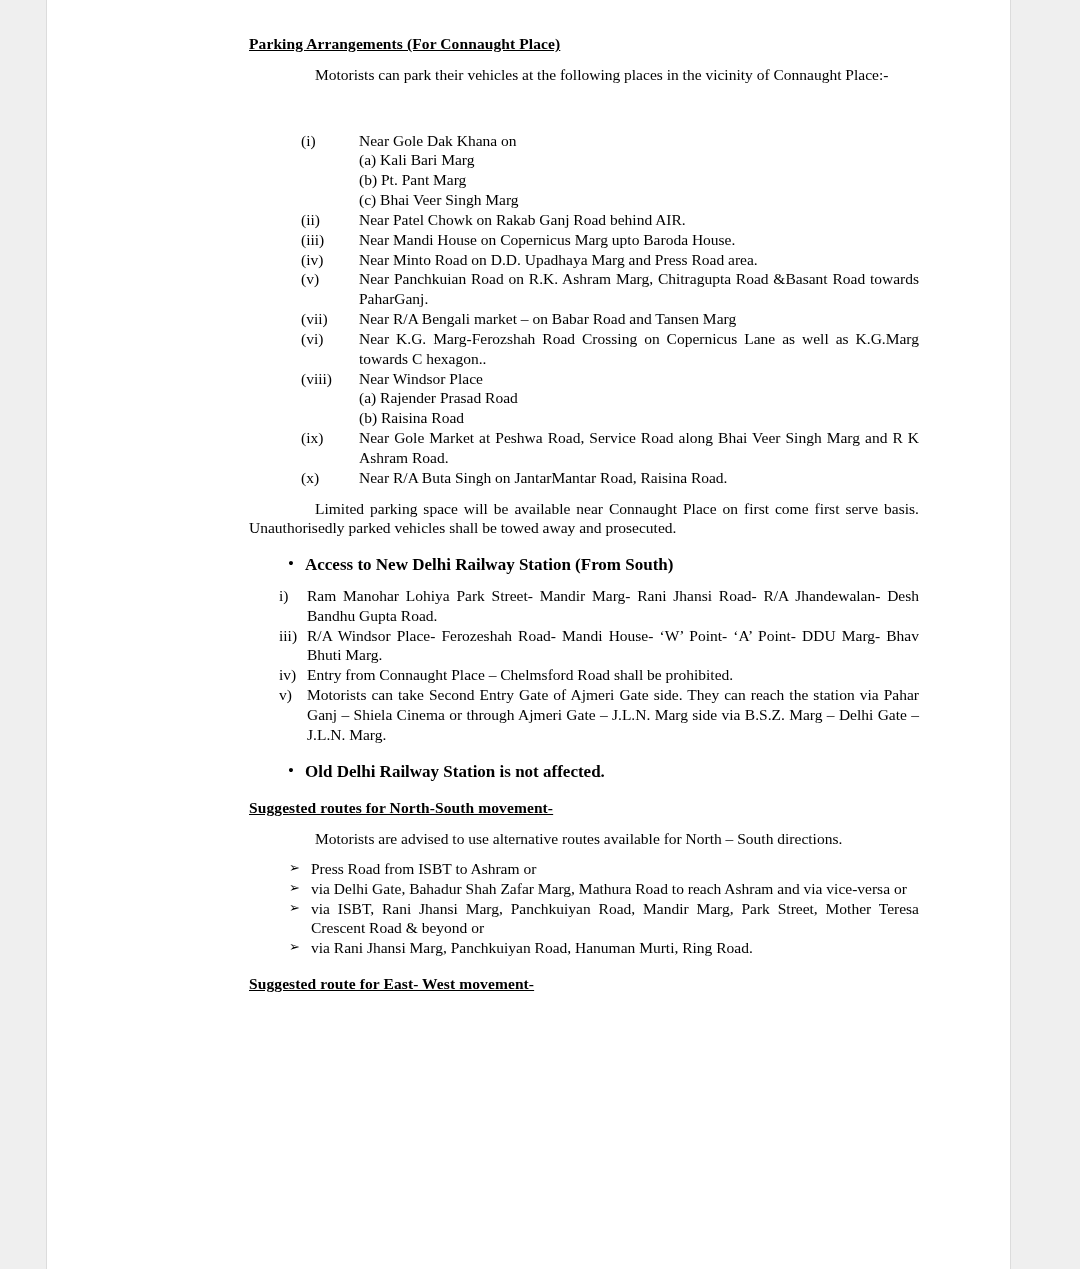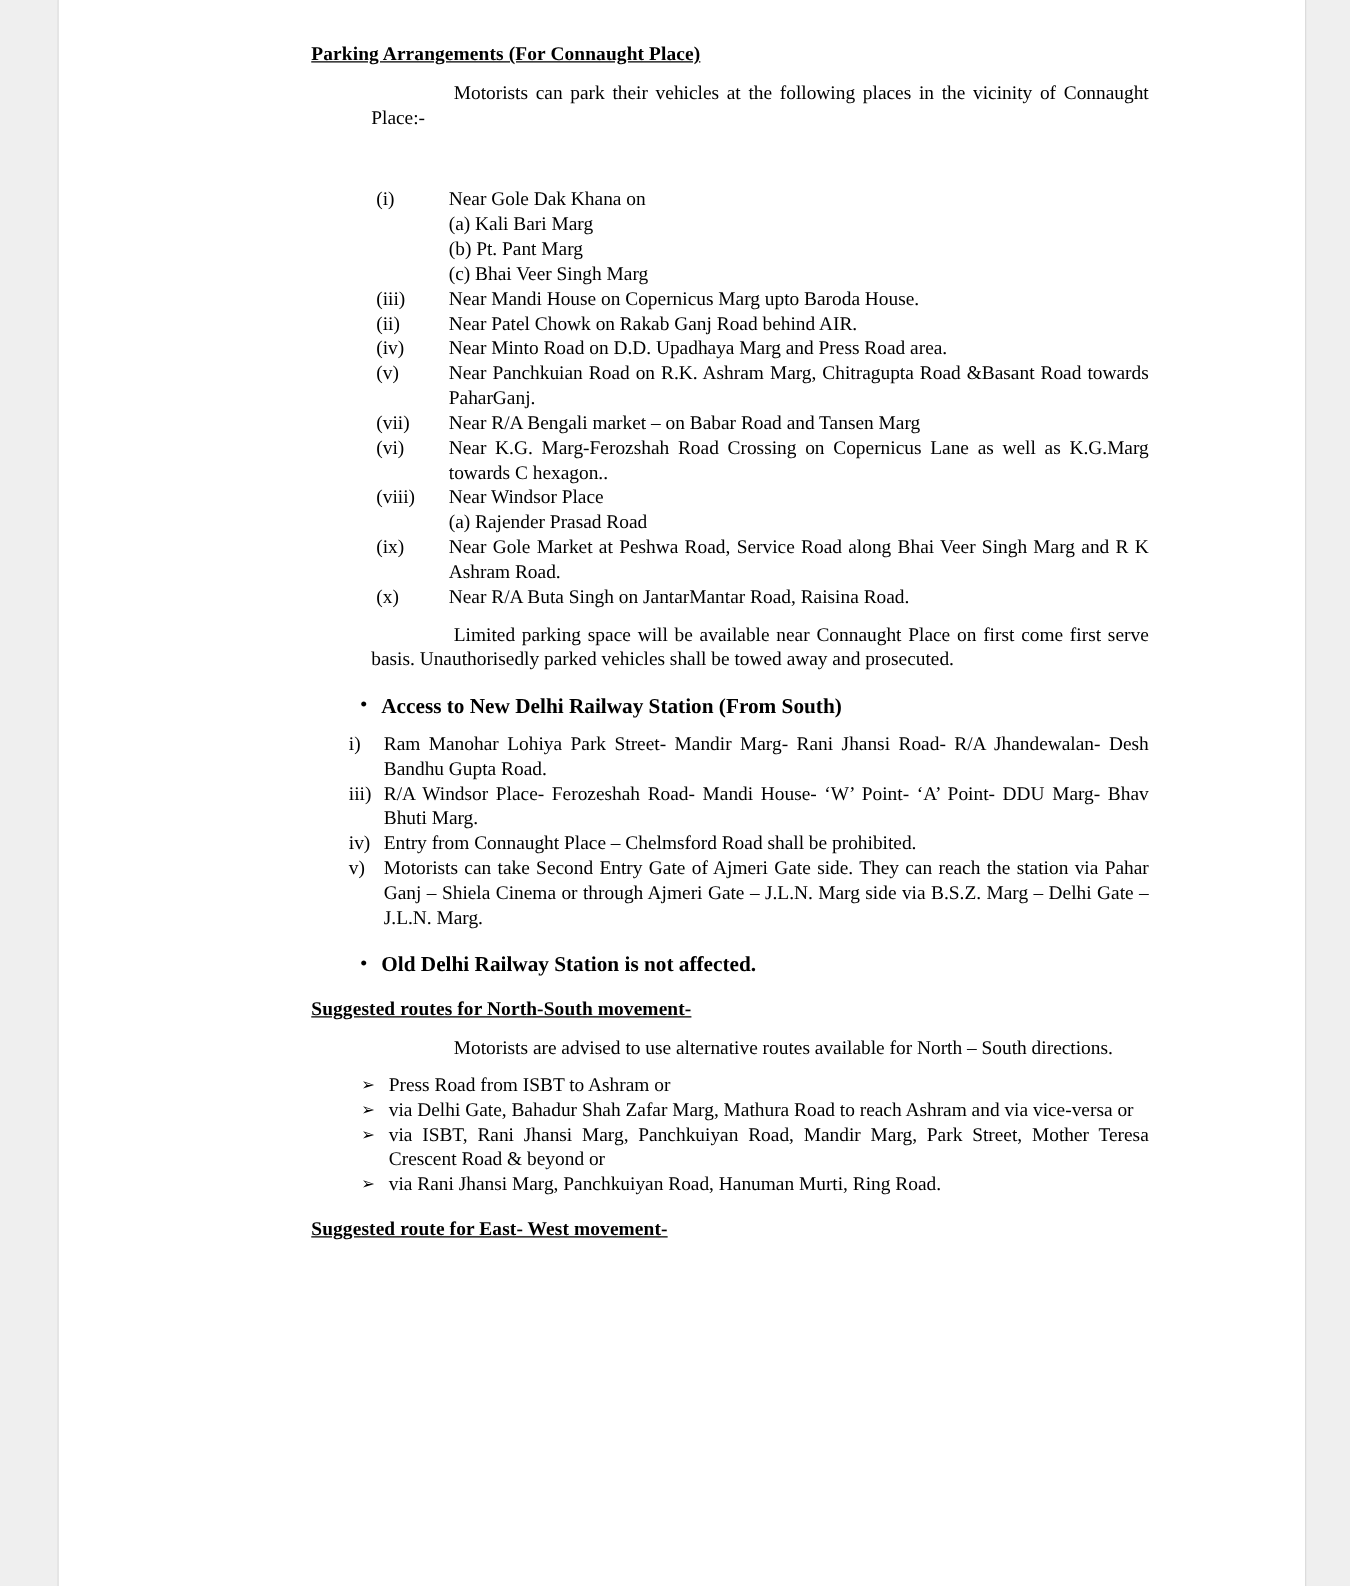--- a/index.html
+++ b/index.html
@@ -21,21 +21,20 @@
     overflow: hidden;
   }
   .page-sheet {
     position: absolute;
     left: 47px;
     top: 0;
     width: 963px;
     height: 1269px;
     background: #ffffff;
     box-shadow: 0 0 0 1px #dcdcdc;
-    padding-left: 34px;
   }
   .page-edge-left {
     position: absolute;
     left: 0; top: 0;
     width: 47px; height: 1269px;
     background: #efefef;
   }
   .page-edge-right {
     position: absolute;
     left: 1010px; top: 0;
@@ -55,21 +54,20 @@
     text-decoration: underline;
     font-size: 15.5px;
     letter-spacing: 0.1px;
   }
   .para {
     text-align: justify;
     margin-top: 11px;
   }
   .para.indent-first {
     text-indent: 66px;
-    margin-left: 48px;
   }
   .spacer-lg { height: 46px; }
   .spacer-md { height: 16px; }
 
   
   .rlist {
     margin-left: 52px;
     margin-top: 0;
   }
   .rrow {
@@ -167,27 +165,27 @@
           <div class="rnum">(i)</div>
           <div class="rtxt">
             <div>Near Gole Dak Khana on</div>
             <div class="rsub">(a) Kali Bari Marg</div>
             <div class="rsub">(b) Pt. Pant Marg</div>
             <div class="rsub">(c) Bhai Veer Singh Marg</div>
           </div>
         </div>
 
         <div class="rrow">
+          <div class="rnum">(ii)</div>
+          <div class="rtxt">Near Patel Chowk on Rakab Ganj Road behind AIR.</div>
+        </div>
+
+        <div class="rrow">
           <div class="rnum">(iii)</div>
           <div class="rtxt">Near Mandi House on Copernicus Marg upto Baroda House.</div>
-        </div>
-
-        <div class="rrow">
-          <div class="rnum">(ii)</div>
-          <div class="rtxt">Near Patel Chowk on Rakab Ganj Road behind AIR.</div>
         </div>
 
         <div class="rrow">
           <div class="rnum">(iv)</div>
           <div class="rtxt">Near Minto Road on D.D. Upadhaya Marg and Press Road area.</div>
         </div>
 
         <div class="rrow">
           <div class="rnum">(v)</div>
           <div class="rtxt">Near Panchkuian Road on R.K. Ashram Marg, Chitragupta Road &amp;Basant Road towards PaharGanj.</div>
@@ -201,20 +199,21 @@
         <div class="rrow">
           <div class="rnum">(vi)</div>
           <div class="rtxt">Near K.G. Marg-Ferozshah Road Crossing on Copernicus Lane as well as K.G.Marg towards C hexagon..</div>
         </div>
 
         <div class="rrow">
           <div class="rnum">(viii)</div>
           <div class="rtxt">
             <div>Near Windsor Place</div>
             <div class="rsub">(a)  Rajender Prasad Road</div>
+            <div class="rsub">(b)  Raisina Road</div>
           </div>
         </div>
 
         <div class="rrow">
           <div class="rnum">(ix)</div>
           <div class="rtxt">Near Gole Market at Peshwa Road, Service Road along Bhai Veer Singh Marg  and R K Ashram Road.</div>
         </div>
 
         <div class="rrow">
           <div class="rnum">(x)</div>

